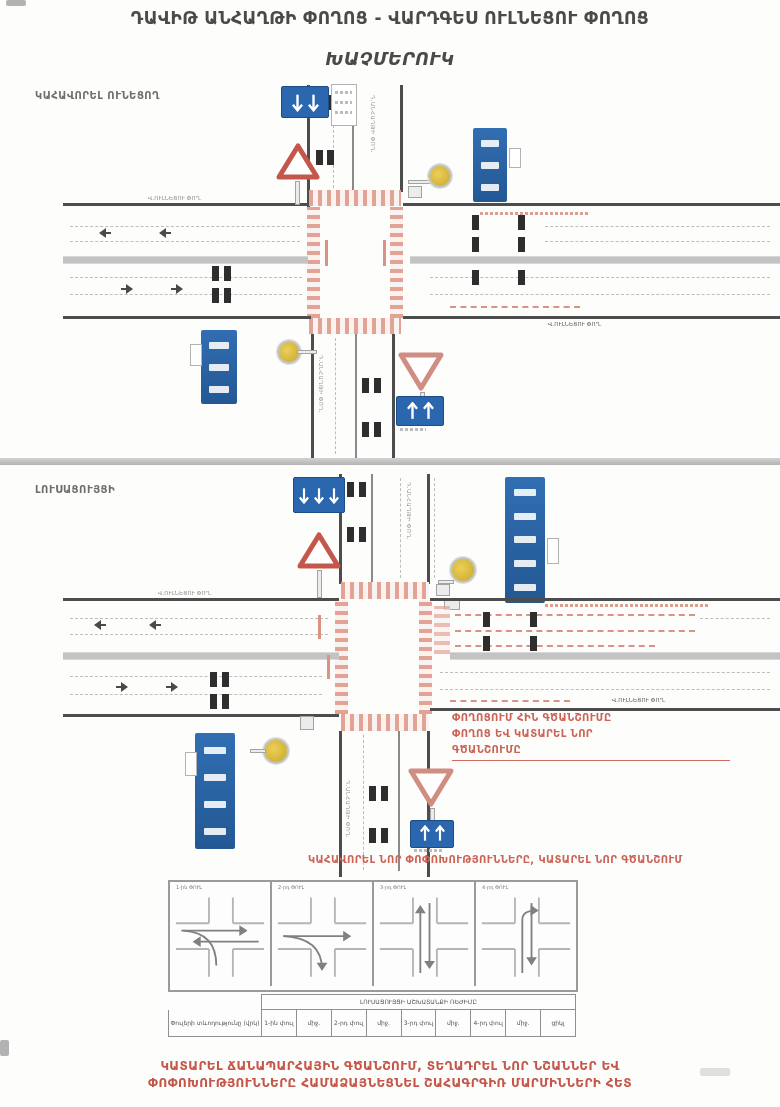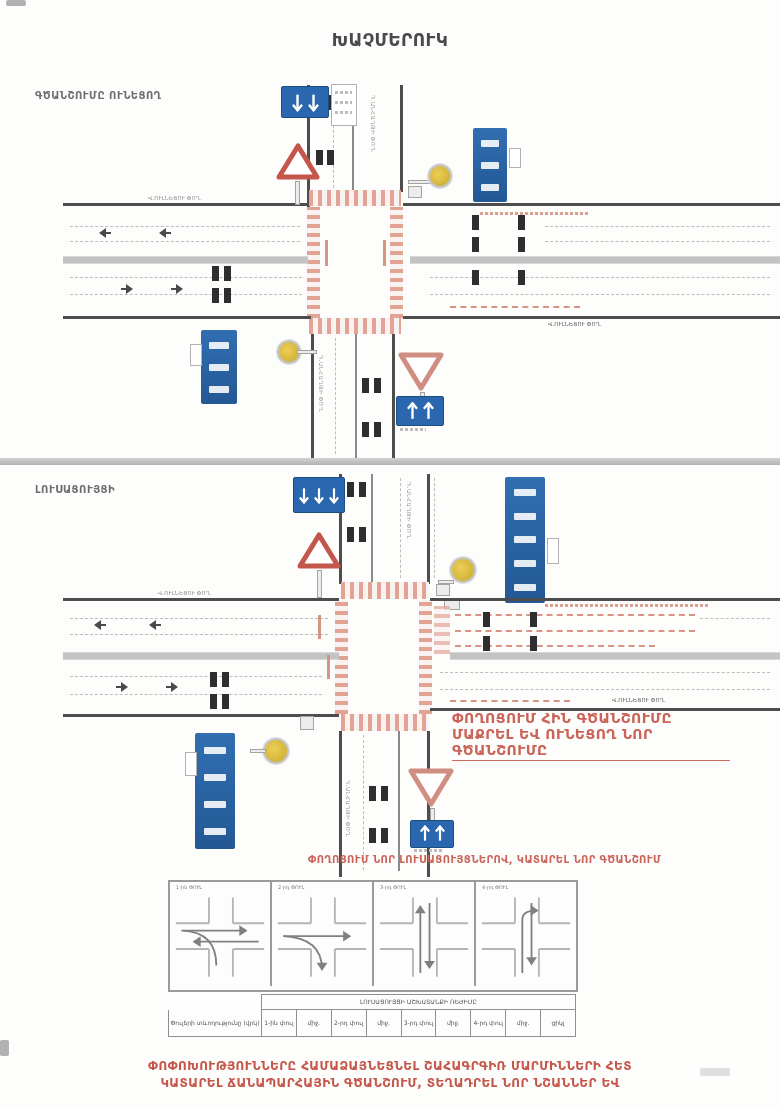--- a/index.html
+++ b/index.html
@@ -27,44 +27,45 @@
   .plate{position:absolute;background:#fff;border:1px solid #b2b2b2;}
   .sigl{position:absolute;width:20px;height:20px;border-radius:50%;
         background:radial-gradient(circle at 40% 40%,#eccf58,#c8a82c);border:2px solid #c4c4c4;box-shadow:0 0 0 1px #e2e2e2;}
   .gb{position:absolute;background:#ececec;border:1px solid #a3a3a3;}
   .txs{position:absolute;height:3px;background:repeating-linear-gradient(90deg,#bcbcbc 0 3px,transparent 3px 5px);}
   .txsR{position:absolute;height:3px;background:repeating-linear-gradient(90deg,#dca093 0 3px,transparent 3px 5px);}
   .rdim{position:absolute;width:3px;background:#d89384;}
   .vtext{position:absolute;writing-mode:vertical-rl;font-size:5.5px;color:#959595;letter-spacing:.5px;white-space:nowrap;}
   .slabel{position:absolute;font-size:5.5px;color:#8d8d8d;letter-spacing:.2px;white-space:nowrap;}
   .slabel.dark{color:#5a5a5a;}
-  .rednote{position:absolute;color:#cb6458;font-weight:bold;font-size:14px;letter-spacing:.4px;line-height:16px;white-space:nowrap;}
+  .rednote{position:absolute;color:#cb6458;font-weight:bold;font-size:10px;letter-spacing:.4px;line-height:16px;white-space:nowrap;}
   .divider{position:absolute;left:0;width:780px;height:7px;background:linear-gradient(#d2d2d2,#b3b3b3);}
   .phasebox{position:absolute;border:2.5px solid #9a9a9a;background:#fdfdfd;}
   .phasecell-line{position:absolute;background:#9a9a9a;}
   .phaselbl{position:absolute;font-size:5px;color:#7d7d7d;white-space:nowrap;}
   table.timing{position:absolute;border-collapse:collapse;table-layout:fixed;background:#fdfdfd;}
   table.timing td{border:1px solid #8f8f8f;font-size:6px;color:#555;text-align:center;padding:0;line-height:1.25;}
   table.timing td.val{font-size:8px;font-weight:bold;color:#3d3d3d;}
   .footer{position:absolute;color:#c4574a;font-weight:bold;font-size:12px;letter-spacing:.4px;
           text-align:center;line-height:17px;width:680px;left:50px;}
   .smudge{position:absolute;background:#8a8a8a;opacity:.65;border-radius:2px;}
 </style>
 </head>
 <body>
 
 <div id="page">
 
   <div class="smudge" style="left:6px;top:0;width:20px;height:6px;"></div>
   <div class="smudge" style="left:0;top:1040px;width:9px;height:16px;"></div>
   <div class="smudge" style="left:700px;top:1068px;width:30px;height:8px;opacity:.25;"></div>
 
-  <div class="abs title" style="top:30px;">ԽԱՉՄԵՐՈՒԿ</div>
-
-  <div class="abs seclabel" style="left:35px;top:90px;">ԳԾԱՆՇՈՒՄԸ ՈՒՆԵՑՈՂ</div>
+  <div class="abs title" style="top:8px;">ԴԱՎԻԹ ԱՆՀԱՂԹԻ ՓՈՂՈՑ - ՎԱՐԴԳԵՍ ՈՒԼՆԵՑՈՒ ՓՈՂՈՑ</div>
+  <div class="abs title" style="top:49px;font-style:italic;">ԽԱՉՄԵՐՈՒԿ</div>
+
+  <div class="abs seclabel" style="left:35px;top:90px;">ԿԱՀԱՎՈՐԵԼ ՈՒՆԵՑՈՂ</div>
 
   <div class="edge" style="left:307px;top:85px;width:3px;height:122px;"></div>
   <div class="edge" style="left:400px;top:85px;width:3px;height:107px;"></div>
   <div class="solV" style="left:352px;top:85px;height:107px;"></div>
   <div class="dashV" style="left:333px;top:90px;height:98px;"></div>
   <div class="vtext" style="left:370px;top:95px;height:95px;">Դ.ԱՆՀԱՂԹԻ ՓՈՂ.</div>
   <div class="blk" style="left:316px;top:95px;"></div>
   <div class="blk" style="left:327px;top:95px;"></div>
   <div class="blk" style="left:316px;top:150px;"></div>
   <div class="blk" style="left:327px;top:150px;"></div>
@@ -291,24 +292,24 @@
         <path d="M1 7 L6 1 L11 7" fill="none" stroke="#fff" stroke-width="2.6"></path>
       </svg>
     <svg width="10" height="18" viewBox="0 0 12 20">
         <path d="M6 2 V18" stroke="#fff" stroke-width="2.6" fill="none"></path>
         <path d="M1 7 L6 1 L11 7" fill="none" stroke="#fff" stroke-width="2.6"></path>
       </svg>
   </div>
   <div class="txs" style="left:414px;top:849px;width:30px;"></div>
 
   <div class="rednote" style="left:452px;top:710px;">ՓՈՂՈՑՈՒՄ ՀԻՆ ԳԾԱՆՇՈՒՄԸ</div>
-  <div class="rednote" style="left:452px;top:726px;">ՄԱՔՐԵԼ ԵՎ ՈՒՆԵՑՈՂ ՆՈՐ</div>
+  <div class="rednote" style="left:452px;top:726px;">ՓՈՂՈՑ ԵՎ ԿԱՏԱՐԵԼ ՆՈՐ</div>
   <div class="rednote" style="left:452px;top:742px;">ԳԾԱՆՇՈՒՄԸ</div>
   <div class="abs" style="left:452px;top:760px;width:278px;height:0;border-top:1.5px solid #cf6a5e;"></div>
-  <div class="rednote" style="left:308px;top:852px;font-size:10px;">ՓՈՂՈՑՈՒՄ ՆՈՐ ԼՈՒՍԱՑՈՒՅՑՆԵՐՈՎ, ԿԱՏԱՐԵԼ ՆՈՐ ԳԾԱՆՇՈՒՄ</div>
+  <div class="rednote" style="left:308px;top:852px;font-size:10px;">ԿԱՀԱՎՈՐԵԼ ՆՈՐ ՓՈՓՈԽՈՒԹՅՈՒՆՆԵՐԸ, ԿԱՏԱՐԵԼ ՆՈՐ ԳԾԱՆՇՈՒՄ</div>
 
   <div class="phasebox" style="left:168px;top:880px;width:406px;height:108px;"></div>
   <div class="phasecell-line" style="left:270px;top:882px;width:2px;height:104px;"></div>
   <div class="phasecell-line" style="left:372px;top:882px;width:2px;height:104px;"></div>
   <div class="phasecell-line" style="left:474px;top:882px;width:2px;height:104px;"></div>
   <div class="phaselbl" style="left:176px;top:884px;">1-ին ՓՈՒԼ</div>
   <div class="phaselbl" style="left:278px;top:884px;">2-րդ ՓՈՒԼ</div>
   <div class="phaselbl" style="left:380px;top:884px;">3-րդ ՓՈՒԼ</div>
   <div class="phaselbl" style="left:482px;top:884px;">4-րդ ՓՈՒԼ</div>
 
@@ -373,17 +374,17 @@
       <td style="width:40px;">3-րդ փուլ</td>
       <td style="width:23px;">միջ.</td>
       <td style="width:40px;">4-րդ փուլ</td>
       <td style="width:23px;">միջ.</td>
       <td>ցիկլ</td>
     </tr>
   </tbody>
     </table>
 
   <div class="footer" style="top:1058px;">
+    <div>ԿԱՏԱՐԵԼ ՃԱՆԱՊԱՐՀԱՅԻՆ ԳԾԱՆՇՈՒՄ, ՏԵՂԱԴՐԵԼ ՆՈՐ ՆՇԱՆՆԵՐ ԵՎ</div>
     <div>ՓՈՓՈԽՈՒԹՅՈՒՆՆԵՐԸ ՀԱՄԱՁԱՅՆԵՑՆԵԼ ՇԱՀԱԳՐԳԻՌ ՄԱՐՄԻՆՆԵՐԻ ՀԵՏ</div>
-    <div>ԿԱՏԱՐԵԼ ՃԱՆԱՊԱՐՀԱՅԻՆ ԳԾԱՆՇՈՒՄ, ՏԵՂԱԴՐԵԼ ՆՈՐ ՆՇԱՆՆԵՐ ԵՎ</div>
   </div>
 
 </div>
 
 </body></html>

